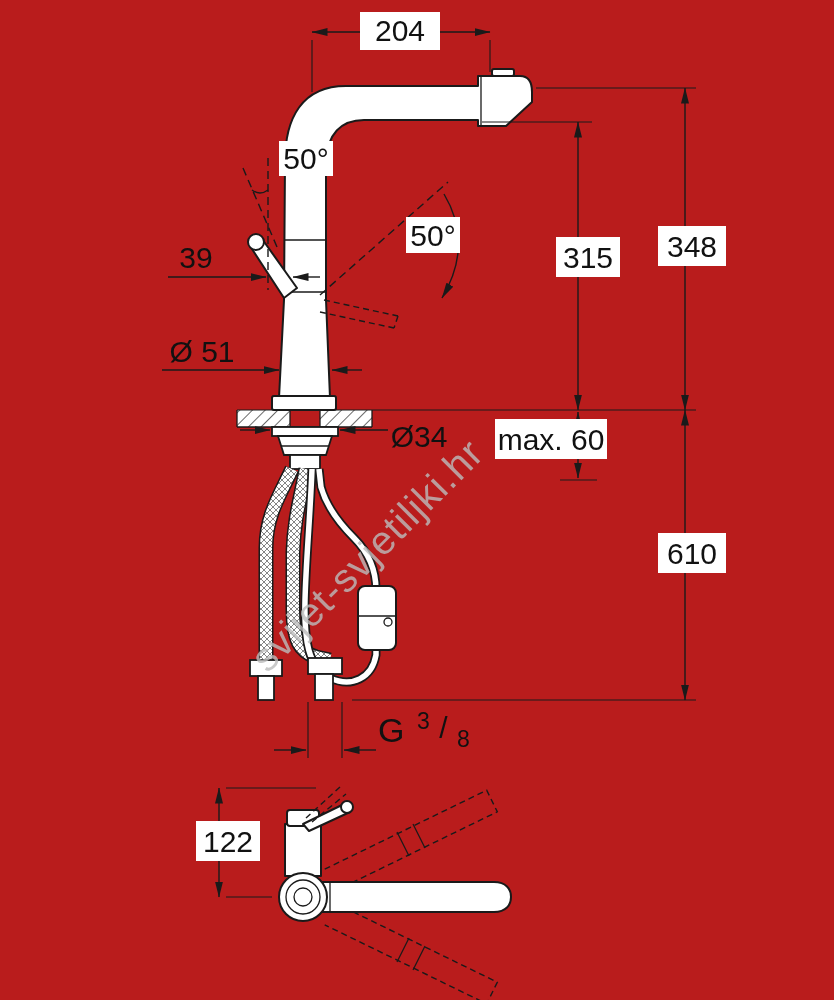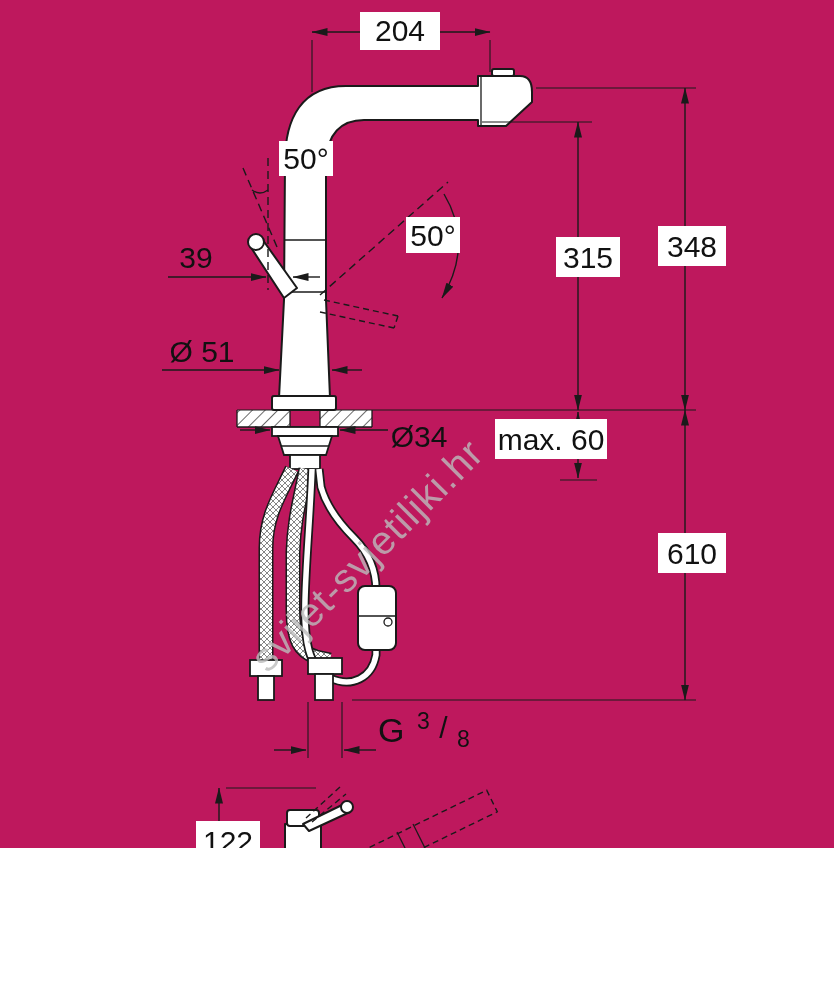--- a/index.html
+++ b/index.html
@@ -1,16 +1,16 @@
 <!DOCTYPE html>
 <html><head>
 <meta charset="utf-8">
 <style>
   html,body{margin:0;padding:0;background:#fff;}
-  .canvas{position:relative;width:834px;height:848px;background:#be185d;overflow:hidden;}
+  .canvas{position:relative;width:834px;height:1000px;background:#b91c1c;overflow:hidden;}
   svg{display:block;}
   .obj{fill:#fff;stroke:#1a1a1a;stroke-width:2;stroke-linejoin:round;}
   .med{fill:#fff;stroke:#1a1a1a;stroke-width:1.8;}
   .thin{fill:none;stroke:#1a1a1a;stroke-width:1.3;}
   .ext{fill:none;stroke:#1a1a1a;stroke-width:1.1;}
   .dim{fill:none;stroke:#1a1a1a;stroke-width:1.4;}
   .dash{fill:none;stroke:#1a1a1a;stroke-width:1.4;stroke-dasharray:8 5;}
   .dash2{fill:none;stroke:#1a1a1a;stroke-width:1.4;stroke-dasharray:6 4;}
   .lbl{font-family:"Liberation Sans",sans-serif;font-size:30px;fill:#111;}
   .bg{fill:#fff;}

